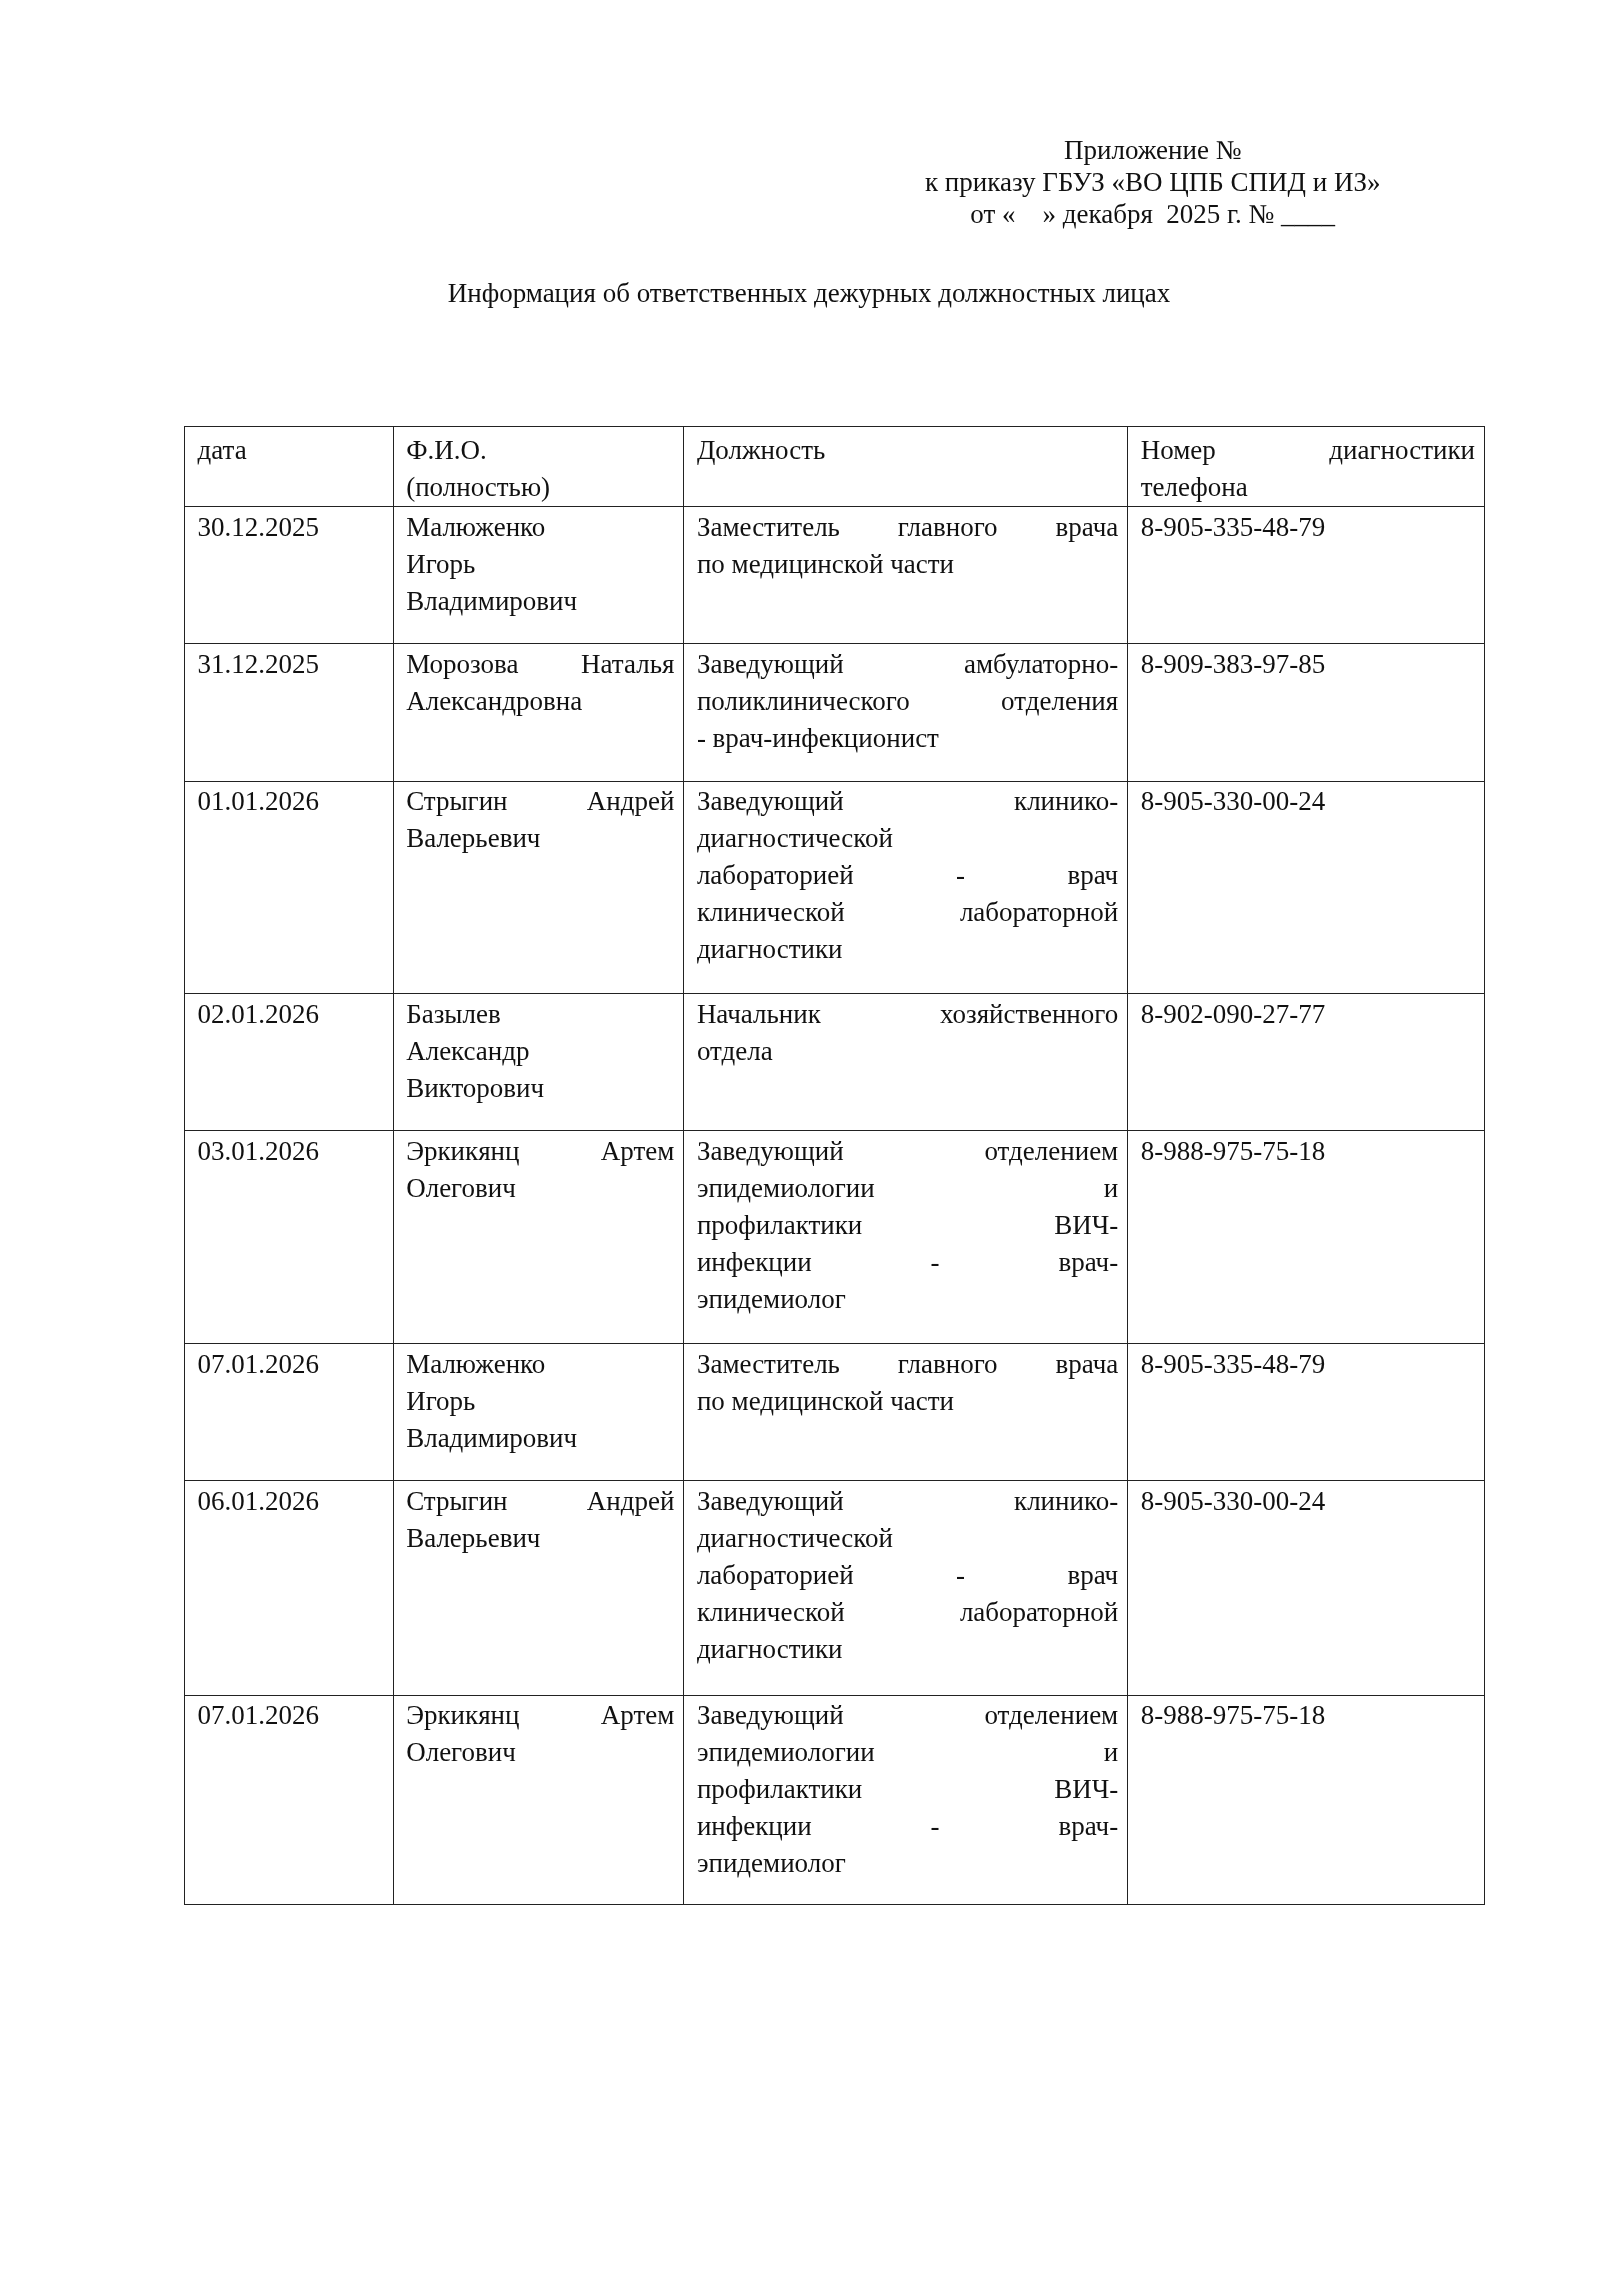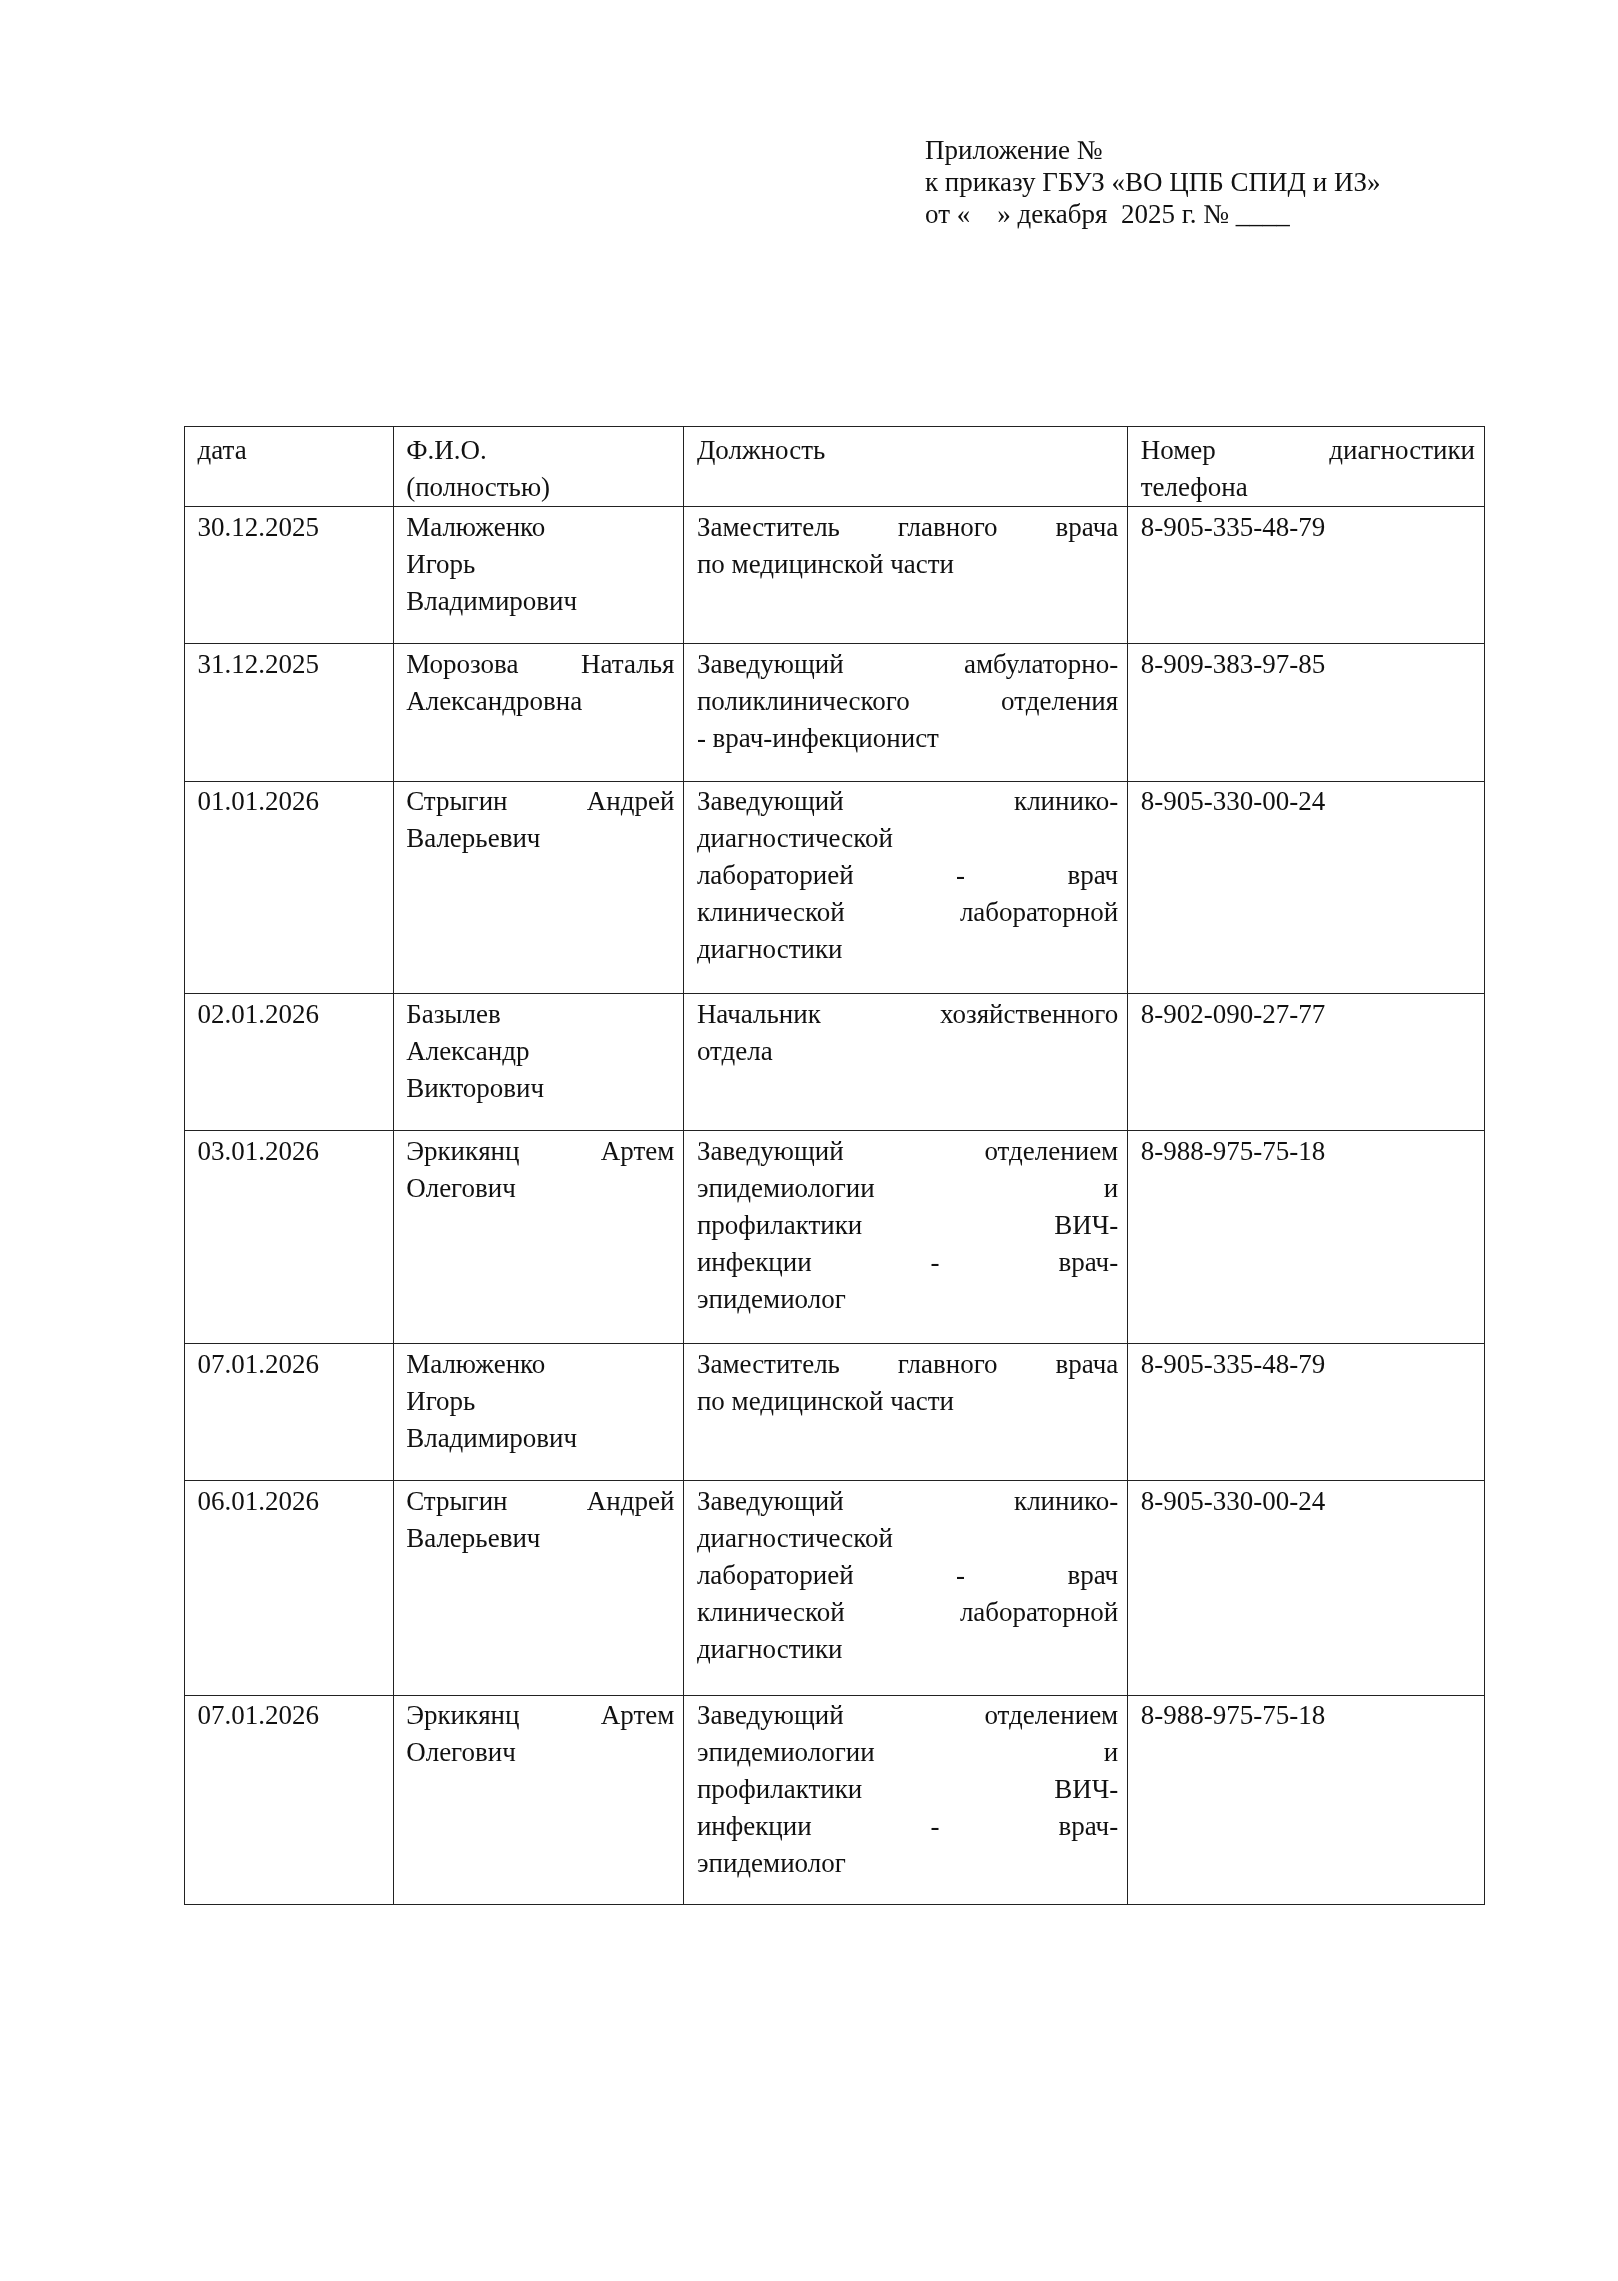--- a/index.html
+++ b/index.html
@@ -1,20 +1,20 @@
 <!DOCTYPE html>
 <html style="font-size:14.3px"><head>
 <meta charset="utf-8">
 <style>
   html, body { margin: 0; padding: 0; background: #ffffff; }
   body { width: 1618px; height: 2281px; position: relative; overflow: hidden;
          font-family: "Liberation Serif", "DejaVu Serif", serif; color: #111; }
   .page { position: absolute; left: 0; top: 0; width: 1618px; height: 2281px; background: #fff; }
   .annex { position: absolute; left: 925px; top: 134px; font-size: 27px; line-height: 32px; }
-  .annex div { white-space: pre; }
+  .annex div { white-space: pre; text-align: center; }
   .title { position: absolute; left: 0; width: 1618px; top: 276px; text-align: center;
            font-size: 27px; line-height: 34px; }
   table.duty { position: absolute; left: 184px; top: 426px; width: 1301px;
                border-collapse: collapse; font-size: 27px; line-height: 37px; }
   table.duty th, table.duty td { border: 1.8px solid #222; vertical-align: top;
                text-align: left; font-weight: normal; padding: 1.8px 9px 0 12.5px; }
   table.duty th { padding-top: 5px; }
   .c1 { width: 186px; } .c2 { width: 268px; } .c3 { width: 421px; } .c4 { width: 334px; }
   .line { display: block; }
   .jl { display: flex; justify-content: space-between; }
@@ -28,20 +28,21 @@
 
 <div class="page">
 
   <div class="annex">
     <div>Приложение №</div>
     <div>к приказу ГБУЗ «ВО ЦПБ СПИД и ИЗ»</div>
     <div>от «    » декабря  2025 г. № ____</div>
   </div>
 
   <div class="title">
+    <div>Информация об ответственных дежурных должностных лицах</div>
   </div>
 
   <table class="duty">
     <thead>
       <tr class="hdr">
         <th class="c1"><span>дата</span></th>
         <th class="c2">
           <span class="line">Ф.И.О.</span>
           <span class="line">(полностью)</span>
         </th>

